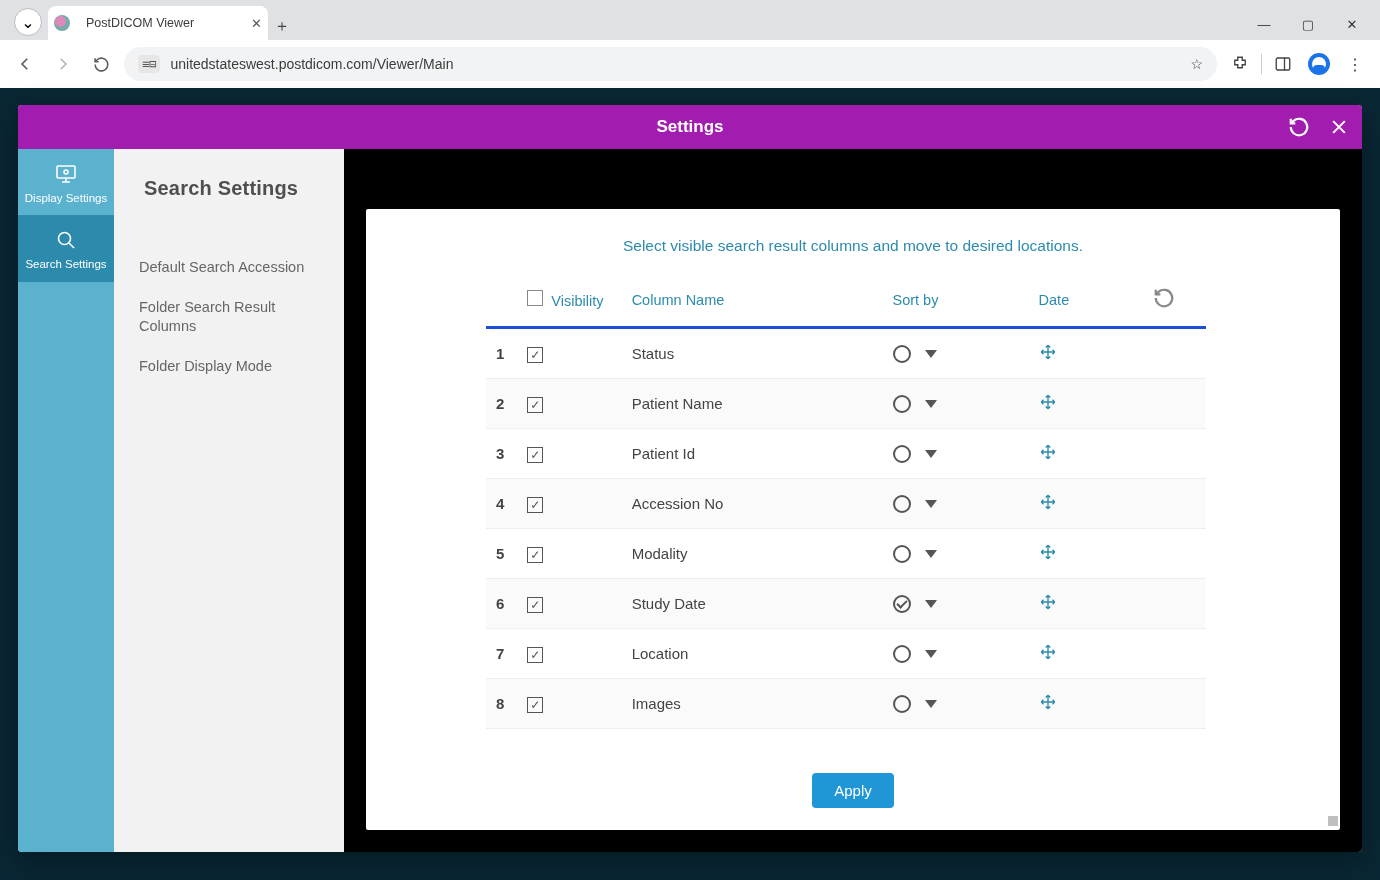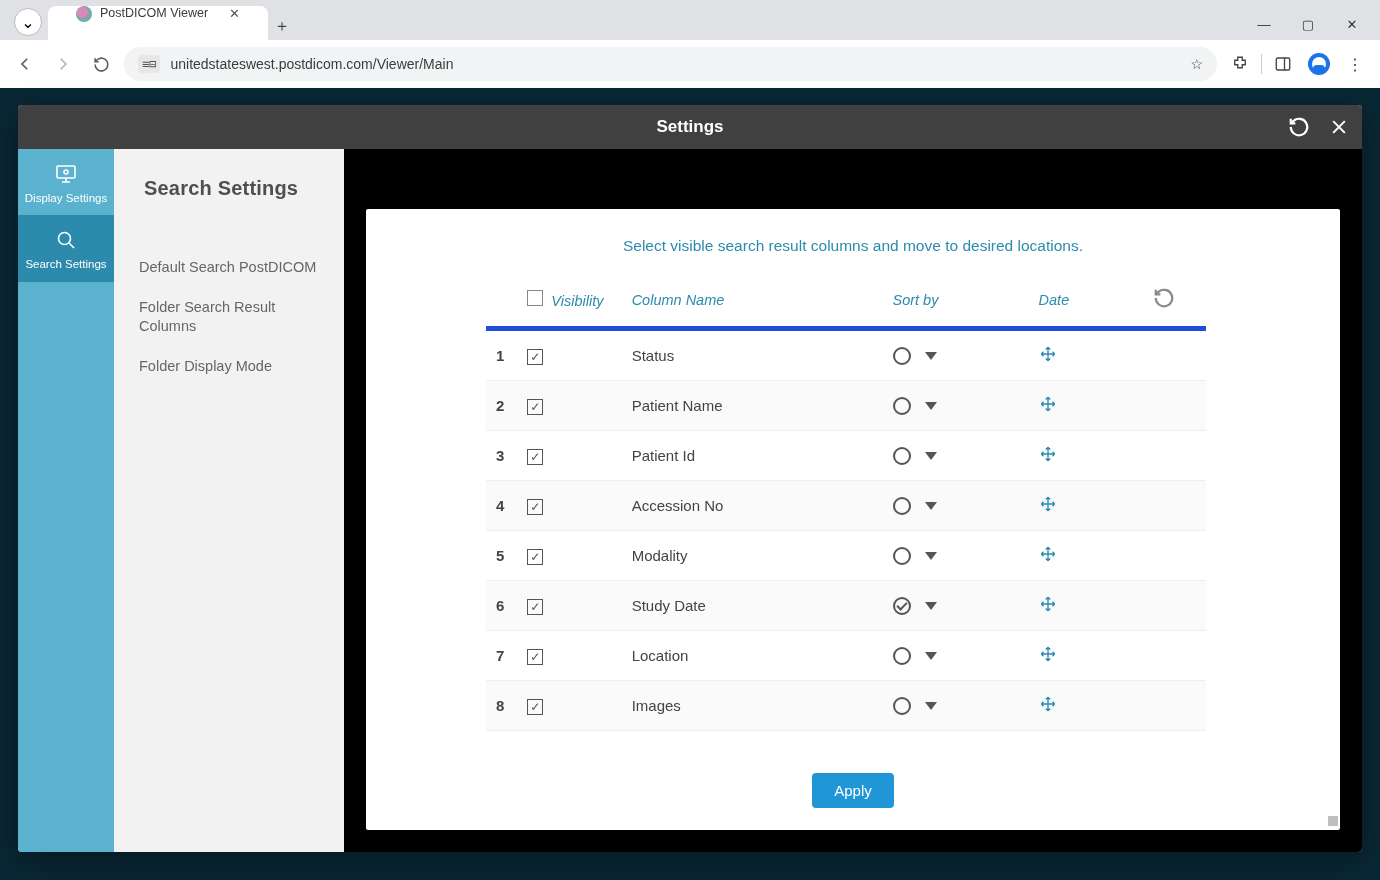--- a/index.html
+++ b/index.html
@@ -2,21 +2,21 @@
 <html><head>
 <meta charset="utf-8">
 <style>
   * { box-sizing: border-box; margin: 0; padding: 0; font-family: "Segoe UI", Arial, sans-serif; }
   body { width: 1380px; height: 880px; background: #fff; overflow: hidden; position: relative; }
 
   
   .browser-chrome { height: 88px; background: #dfe1e5; border-bottom: 1px solid #ccc; }
   .tab-strip { height: 40px; display: flex; align-items: flex-end; padding-left: 8px; }
   .tab-drop { width: 28px; height: 28px; border-radius: 50%; border:1px solid #bbb; display:flex; align-items:center; justify-content:center; margin:6px 6px 4px 6px; background:#fff;}
-  .tab { display: flex; align-items: flex-start; background: #fff; height: 34px; border-radius: 8px 8px 0 0; padding: 0 28px; min-width: 220px; gap:8px; }
+  .tab { display: flex; align-items: center; background: #fff; height: 34px; border-radius: 8px 8px 0 0; padding: 0 6px; min-width: 220px; gap:16px; }
   .tab .favicon { width:16px; height:16px; border-radius:50%; background: radial-gradient(circle at 40% 40%, #d8b 0 40%, #7aa 40% 100%); }
   .tab .title { font-size: 12.5px; color:#3b3b3b; flex:1; }
   .tab .close { font-size: 13px; color:#555; }
   .new-tab { width: 28px; height:28px; display:flex; align-items:center; justify-content:center; font-size:16px; color:#444; }
   .win-controls { margin-left:auto; display:flex; align-items:center; gap: 0; padding-right:6px;}
   .win-controls div { width: 44px; height: 32px; display:flex; align-items:center; justify-content:center; font-size:13px; color:#333;}
   .addr-bar { height: 48px; background:#fff; display:flex; align-items:center; padding: 0 10px; gap:8px; }
   .nav-btn { width:30px; height:30px; display:flex; align-items:center; justify-content:center; color:#5c5c5c; border-radius:50%; }
   .nav-btn.disabled { color:#b5b5b5; }
   .url-field { flex:1; height:34px; background:#f1f3f4; border-radius:17px; display:flex; align-items:center; padding:0 14px; gap:10px; color:#3c3c3c; font-size:14px;}
@@ -26,21 +26,21 @@
   .avatar { width:22px; height:22px; border-radius:50%; background:#1a73e8; position:relative;}
   .avatar::after{content:"";position:absolute;inset:4px;border-radius:50%;background:#fff;}
   .avatar::before{content:"";position:absolute;left:5px;right:5px;bottom:3px;height:7px;border-radius:4px 4px 2px 2px;background:#1a73e8;z-index:1;}
 
   
   .app-backdrop { position:absolute; top:88px; left:0; right:0; bottom:0; background:#0e3c50; }
   .app-backdrop .shade { position:absolute; inset:0; background:rgba(0,0,0,0.35); }
 
   
   .modal { position:absolute; top:105px; left:18px; right:18px; bottom:28px; background:#f2f2f2; border-radius:4px; box-shadow:0 8px 30px rgba(0,0,0,0.35); display:flex; flex-direction:column; overflow:hidden;}
-  .modal-header { height:44px; background:#404040; color:#fff; display:flex; align-items:center; justify-content:center; position:relative; font-weight:600; font-size:17px;}
+  .modal-header { height:44px; background:#a21caf; color:#fff; display:flex; align-items:center; justify-content:center; position:relative; font-weight:600; font-size:17px;}
   .modal-header .hdr-icons { position:absolute; right:10px; top:0; bottom:0; display:flex; align-items:center; gap:14px; }
   .hdr-icon { width:26px; height:26px; display:flex; align-items:center; justify-content:center; color:#fff; }
   .modal-body { flex:1; display:flex; overflow:hidden;}
 
   
   .cat-sidebar { width:96px; background:#5bb2cf; display:flex; flex-direction:column;}
   .cat-item { color:#fff; font-size:11.5px; text-align:center; padding:12px 4px 10px; line-height:1.25; cursor:pointer; }
   .cat-item.active { background:#2c8bad; }
   .cat-icon { display:flex; align-items:center; justify-content:center; height:26px; margin-bottom:4px; }
   .cat-icon svg { width:24px; height:24px; stroke:#fff; fill:none; stroke-width:1.6; }
@@ -57,21 +57,21 @@
   .content-wrap { flex:1; padding: 60px 22px 22px 22px; background:#000000; overflow:hidden; }
   .content-card { background:#fff; height:100%; border-radius:2px; position:relative; display:flex; flex-direction:column;}
   .instruction { text-align:center; color:#2c8bad; font-size:15.5px; padding:28px 20px 18px;}
   .table-scroll { flex:1; overflow:auto; padding: 0 50px 0 120px; position:relative;}
   
   .table-scroll::-webkit-scrollbar { width:10px; }
   .table-scroll::-webkit-scrollbar-track { background:#ededed;}
   .table-scroll::-webkit-scrollbar-thumb { background:#1f6f8c; border-radius:2px;}
 
   table.cols { width: 720px; border-collapse:collapse; }
-  table.cols thead th { text-align:left; color:#2c8bad; font-weight:500; font-size:14.5px; padding: 14px 10px; border-bottom:5px solid #1d4ed8;font-style:italic;}
+  table.cols thead th { text-align:left; color:#2c8bad; font-weight:500; font-size:14.5px; padding: 14px 10px; border-bottom:3px solid #1d4ed8;}
   table.cols tbody td { padding: 14px 10px; border-bottom:1px solid #eee; color:#444; font-size:15px; vertical-align:middle;}
   table.cols tbody tr:nth-child(even) td { background:#fafafa; }
   .col-idx { width:30px; color:#2c8bad; font-weight:600; font-size:14px;}
   .check-box { width:16px; height:16px; border:1.6px solid #555; display:inline-flex; align-items:center; justify-content:center;}
   .check-box.header { border-color:#888;}
   .check-mark { font-size:12px; color:#555; line-height:1;}
   .sort-cell { display:flex; align-items:center; gap:14px;}
   .sort-circle { width:18px; height:18px; border:2px solid #555; border-radius:50%; display:inline-flex; align-items:center; justify-content:center;}
   .sort-circle.checked::after{ content:""; width:8px; height:4px; border-left:2px solid #555; border-bottom:2px solid #555; transform:rotate(-45deg); margin-top:-2px;}
   .sort-caret { width:0; height:0; border-left:6px solid transparent; border-right:6px solid transparent; border-top:8px solid #555;}
@@ -190,21 +190,21 @@
               <path d="M20 20l-5-5"></path>
             </svg>
         </div>
         <div>Search Settings</div>
       </div>
     </div>
 
     <div class="subnav">
       <div class="page-heading">Search Settings</div>
       <div class="subnav-list" id="subnav-list">
-          <div class="sub-item">Default Search PostDICOM</div>
+          <div class="sub-item">Default Search Accession</div>
           <div class="sub-item">Folder Search Result Columns</div>
           <div class="sub-item">Folder Display Mode</div>
         </div>
     </div>
 
     <div class="content-wrap">
       <div class="content-card">
         <div class="instruction">Select visible search result columns and move to desired locations.</div>
         <div class="table-scroll">
           <table class="cols">

